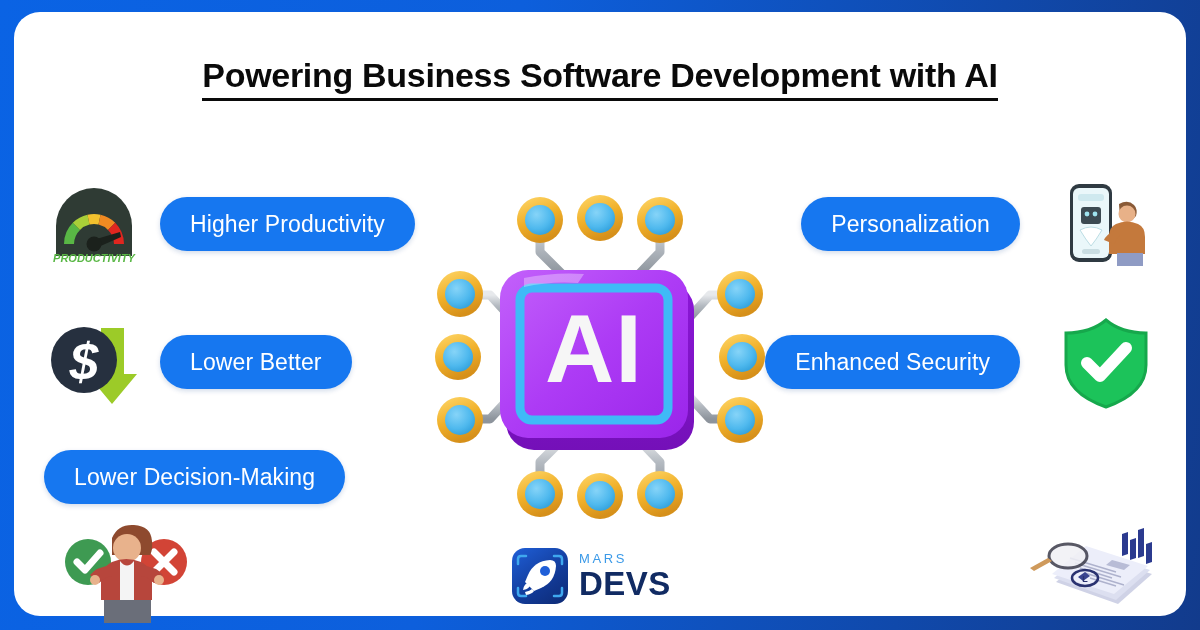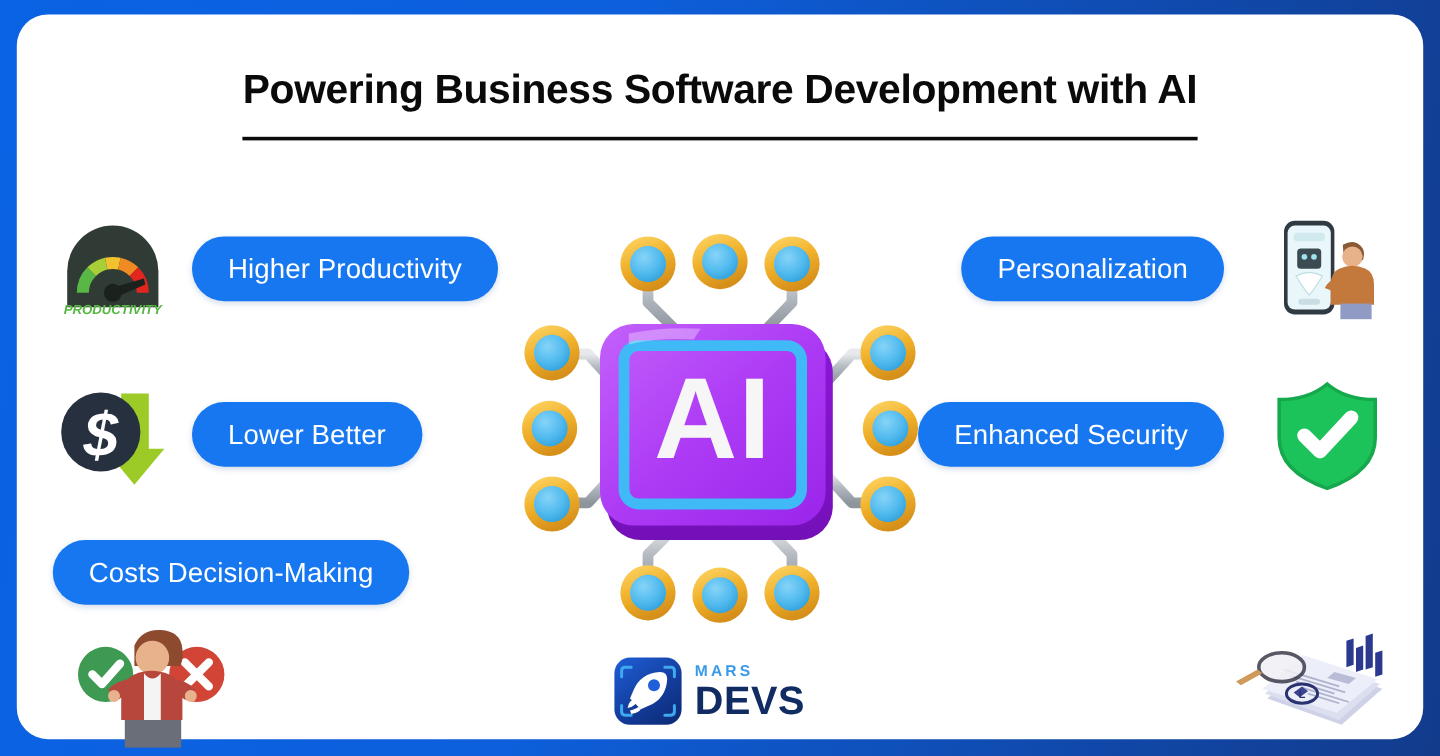--- a/index.html
+++ b/index.html
@@ -37,21 +37,21 @@
     top: 44px;
     text-align: center;
     font-size: 34px;
     font-weight: 700;
     color: #0a0a0a;
     letter-spacing: -0.3px;
     white-space: nowrap;
   }
   #title span {
     border-bottom: 3px solid #0a0a0a;
-    padding-bottom: 20px;
+    padding-bottom: 4px;
   }
 
   
   .row {
     position: absolute;
     display: flex;
     align-items: center;
     gap: 16px;
   }
   .row.left  { left: 30px; }
@@ -106,21 +106,21 @@
   }
   #logo-mark {
     width: 56px; height: 56px;
     border-radius: 13px;
     background: linear-gradient(145deg,#1f5fd8 0%,#123a97 60%,#0d2a74 100%);
     position: relative;
     flex: 0 0 auto;
   }
   #logo-text { display: flex; flex-direction: column; line-height: 1; }
   #logo-mars {
-    font-size: 13px; font-weight: 700; color: #3b9ae8;
+    font-size: 13px; font-weight: 400; color: #3b9ae8;
     letter-spacing: 2.6px;
   }
   #logo-devs {
     font-size: 33px; font-weight: 700; color: #112b63;
     letter-spacing: 0.5px; margin-top: 2px;
   }
 </style>
 </head>
 <body>
 
@@ -184,21 +184,21 @@
       <div class="iconbox">
         <svg viewBox="0 0 100 100" width="100" height="100" aria-hidden="true">
           <path d="M50 8 C64 20 80 21 90 21 L90 53 C90 76 70 88 50 95 C30 88 10 76 10 53 L10 21 C20 21 36 20 50 8 Z" fill="#1cc35a" stroke="#16a84c" stroke-width="3"></path>
           <path d="M31 51 L44 64 L70 36" fill="none" stroke="#ffffff" stroke-width="12" stroke-linecap="round" stroke-linejoin="round"></path>
         </svg>
       </div>
       <div class="pill">Enhanced Security</div>
     </div>
 
     <div class="row left r3">
-      <div class="pill">Costs Decision-Making</div>
+      <div class="pill">Lower Decision-Making</div>
     </div>
     <div style="position:absolute; left:42px; top:508px;">
       <svg viewBox="0 0 140 104" width="140" height="104" aria-hidden="true">
         <circle cx="32" cy="42" r="23" fill="#3e9a52"></circle>
         <path d="M21 42 L29 50 L44 33" fill="none" stroke="#ffffff" stroke-width="7" stroke-linecap="round" stroke-linejoin="round"></path>
         <circle cx="108" cy="42" r="23" fill="#d24436"></circle>
         <path d="M98 32 L118 52 M118 32 L98 52" stroke="#ffffff" stroke-width="7" stroke-linecap="round"></path>
         <path d="M56 18 q6 -14 22 -13 q17 1 18 16 q1 9 -2 14 l-38 0 z" fill="#8e4a2e"></path>
         <circle cx="71" cy="28" r="14" fill="#e8b28c"></circle>
         <path d="M64 40 l14 0 l0 10 l-14 0 z" fill="#e8b28c"></path>

